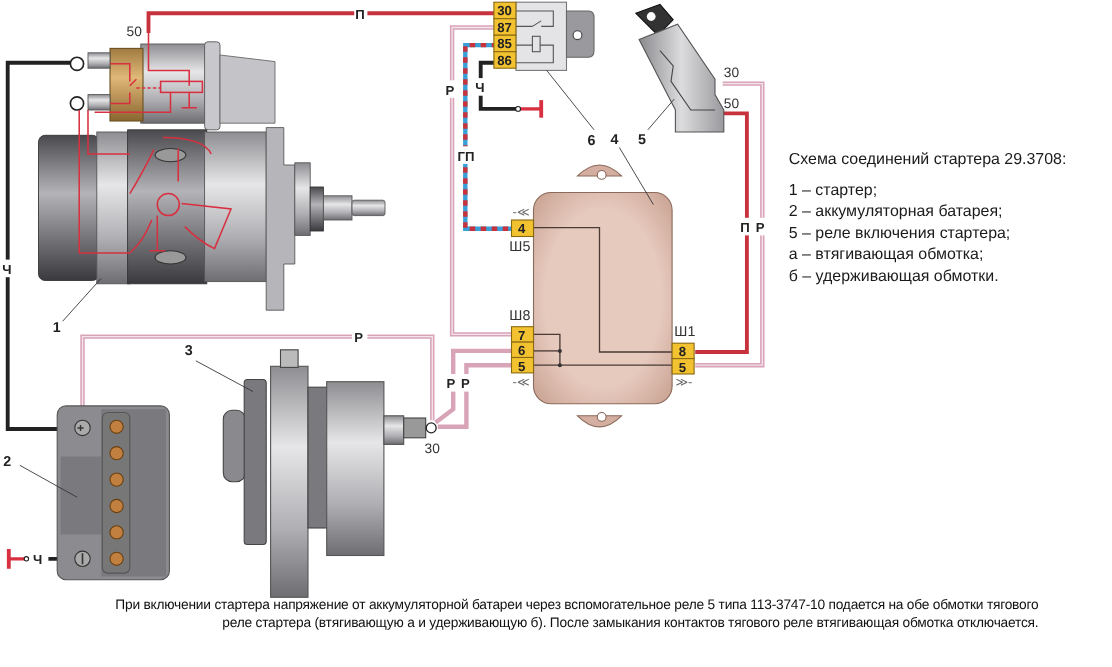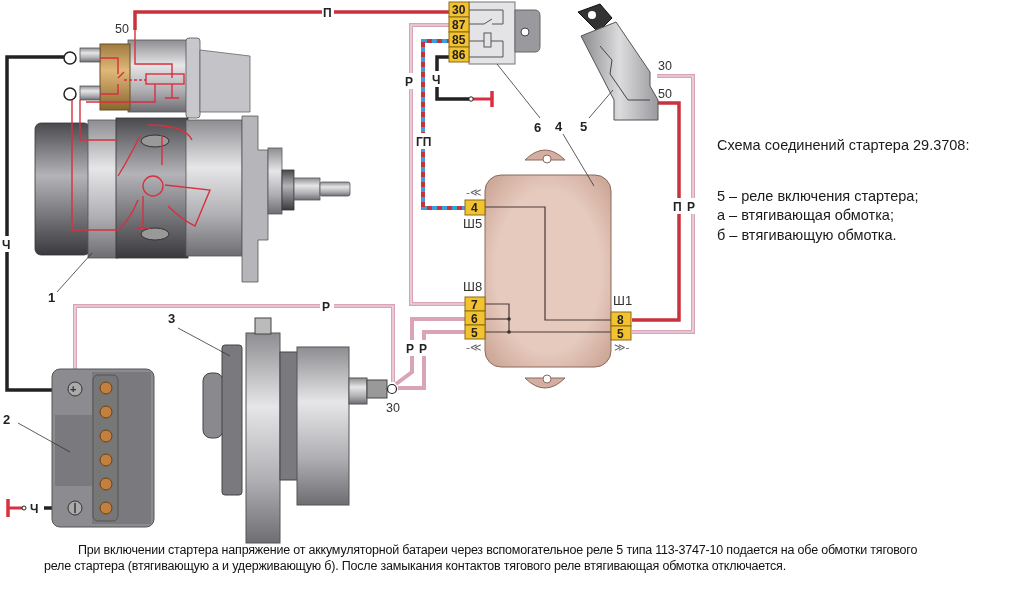--- a/index.html
+++ b/index.html
@@ -1,24 +1,24 @@
 <!DOCTYPE html>
 <html><head>
 <meta charset="utf-8">
 <style>
   html, body { margin: 0; padding: 0; background: #ffffff; }
   body { width: 1011px; height: 606px; position: relative; overflow: hidden;
          font-family: "Liberation Sans", sans-serif; }
   #diagram { position: absolute; left: 0; top: 0; }
   .legend { position: absolute; left: 717px; top: 136px; color: #1a1a1a;
             font-size: 14.5px; line-height: 19.5px; }
-  .legend-title { margin-bottom: 31px; }
-  .caption { position: absolute; left: 44px; top: 543px; width: 880px;
+  .legend-title { margin-bottom: 8px; }
+  .caption { position: absolute; left: 64px; top: 543px; width: 880px;
              font-size: 12.5px; line-height: 15.5px; color: #111;
-             font-family: "Liberation Sans", sans-serif; letter-spacing: -0.2px; }
+             font-family: "Liberation Sans", sans-serif; letter-spacing: -0.2px; text-align: right; }
   .caption p { margin: 0; text-indent: 34px; }
   .wlab { font-family: "Liberation Sans", sans-serif; font-weight: bold; font-size: 12px; fill: #222; }
   .num { font-family: "Liberation Sans", sans-serif; font-weight: bold; font-size: 13px; fill: #222; }
   .term { font-family: "Liberation Sans", sans-serif; font-size: 12.5px; fill: #333; }
   .pin { font-family: "Liberation Sans", sans-serif; font-weight: bold; font-size: 12px; fill: #222; }
   .conn { font-family: "Liberation Sans", sans-serif; font-size: 13px; fill: #333; }
 </style>
 </head>
 <body>
 
@@ -260,20 +260,22 @@
     <text class="num" x="555" y="131">4</text>
     <line x1="589" y1="118" x2="613" y2="90" stroke="#333" stroke-width="0.8"></line>
     <text class="num" x="580" y="131">5</text>
     <line x1="497" y1="64" x2="540" y2="118" stroke="#333" stroke-width="0.8"></line>
     <text class="num" x="534" y="132">6</text>
   </g>
 </svg>
 
 <div class="legend">
   <div class="legend-title">Схема соединений стартера  29.3708:</div>
+  <div>1 – стартер;</div>
+  <div>2 – аккумуляторная батарея;</div>
   <div>5 – реле включения стартера;</div>
   <div>а – втягивающая обмотка;</div>
-  <div>б – втягивающую обмотка.</div>
+  <div>б – удерживающая обмотки.</div>
 </div>
 
 <div class="caption">
   <p>При включении стартера напряжение от аккумуляторной батареи через вспомогательное реле 5 типа 113-3747-10 подается на обе обмотки тягового реле стартера (втягивающую а и удерживающую б). После замыкания контактов тягового реле втягивающая обмотка отключается.</p>
 </div>
 
 </body></html>

